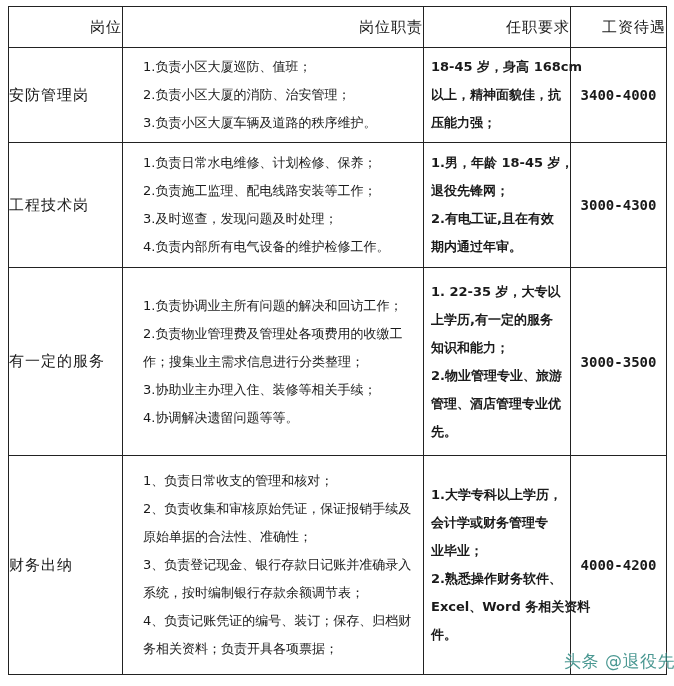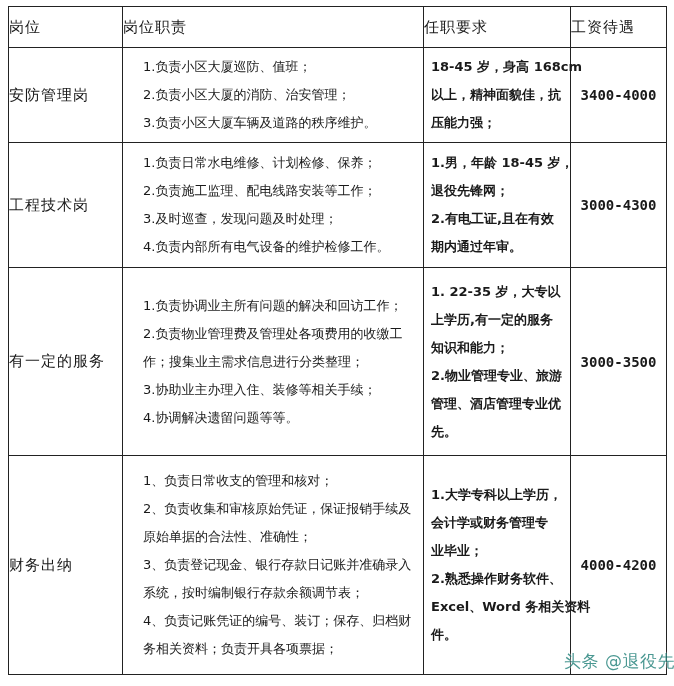--- a/index.html
+++ b/index.html
@@ -25,21 +25,21 @@
     }
     .tbl td, .tbl th {
       border: 1.5px solid #222;
       padding: 0;
       vertical-align: middle;
     }
     .tbl th {
       font-weight: normal;
       font-size: 15px;
       height: 40px;
-      text-align: left;
+      text-align: right;
       letter-spacing: 1px;
     }
     .col-post { width: 114px; }
     .col-duty { width: 301px; }
     .col-req  { width: 147px; }
     .col-pay  { width: 96px; }
     .post-cell {
       text-align: left;
       font-size: 15px;
       letter-spacing: 1px;

